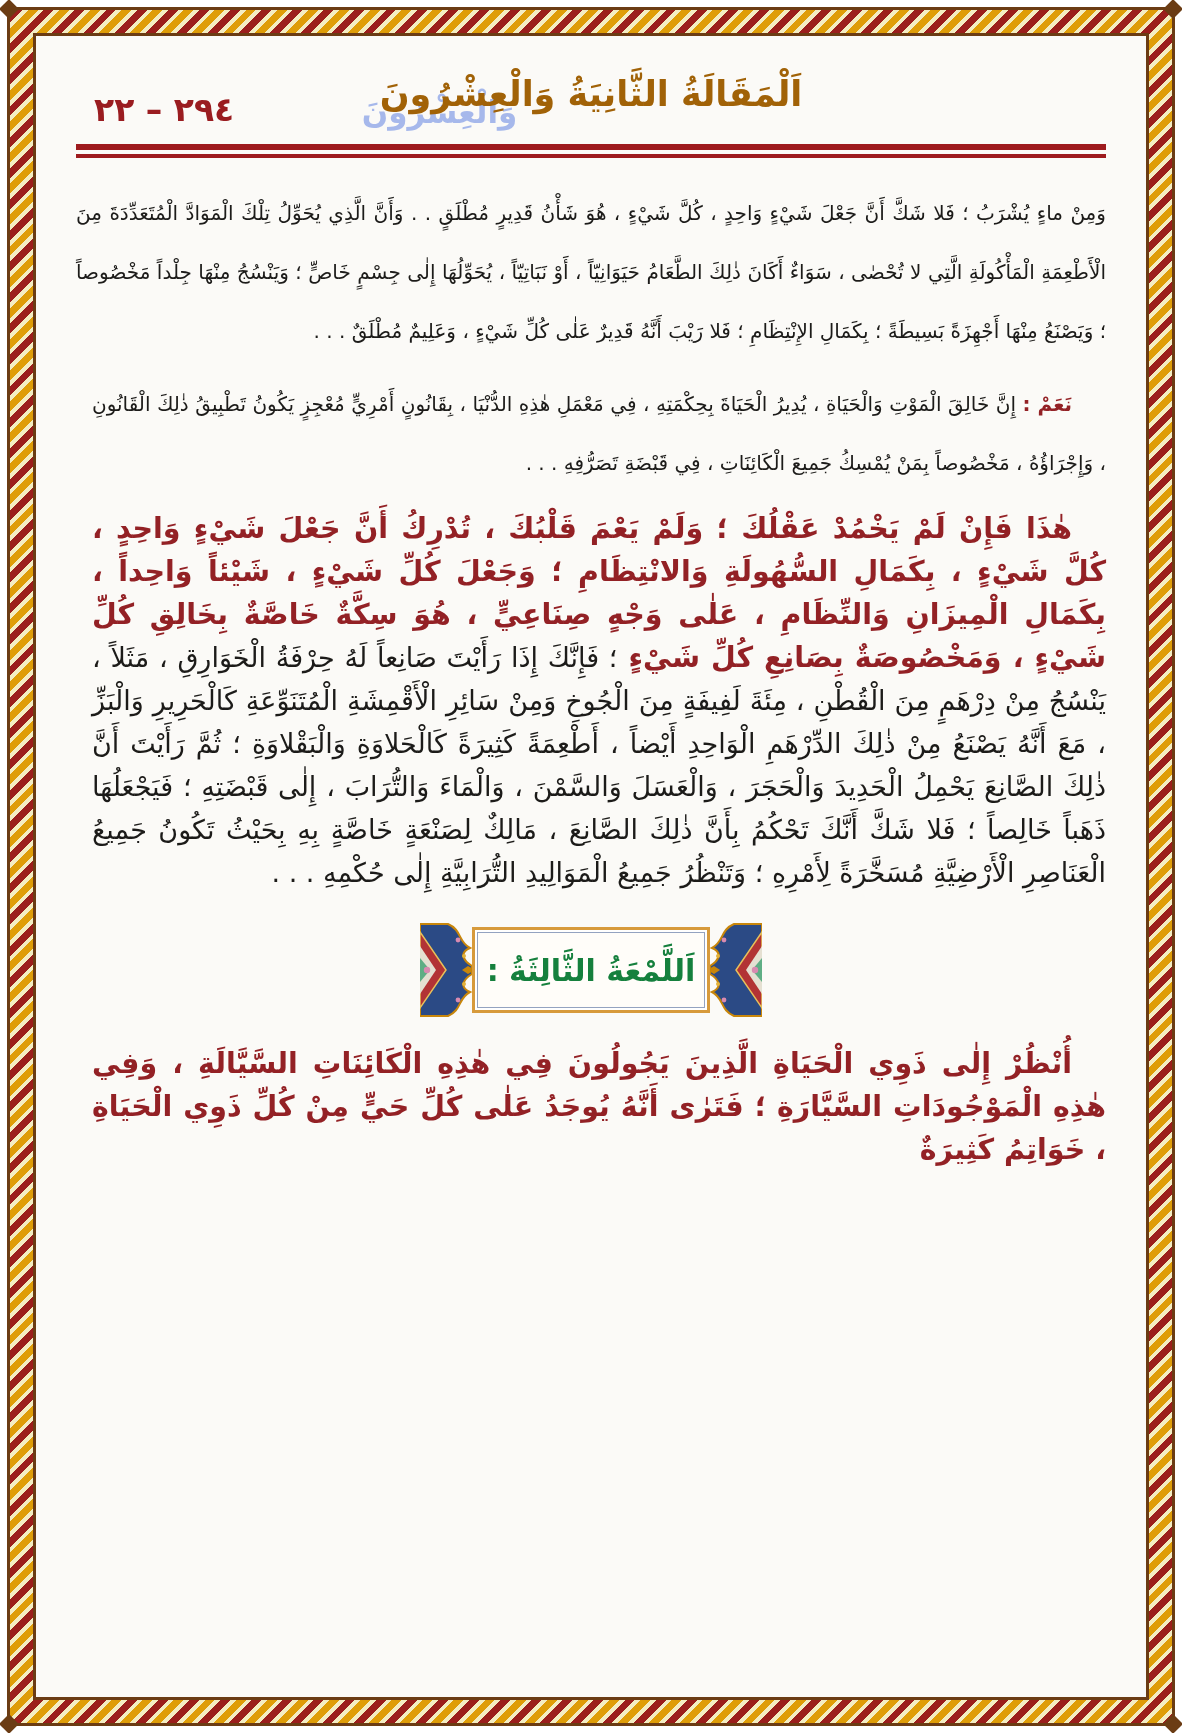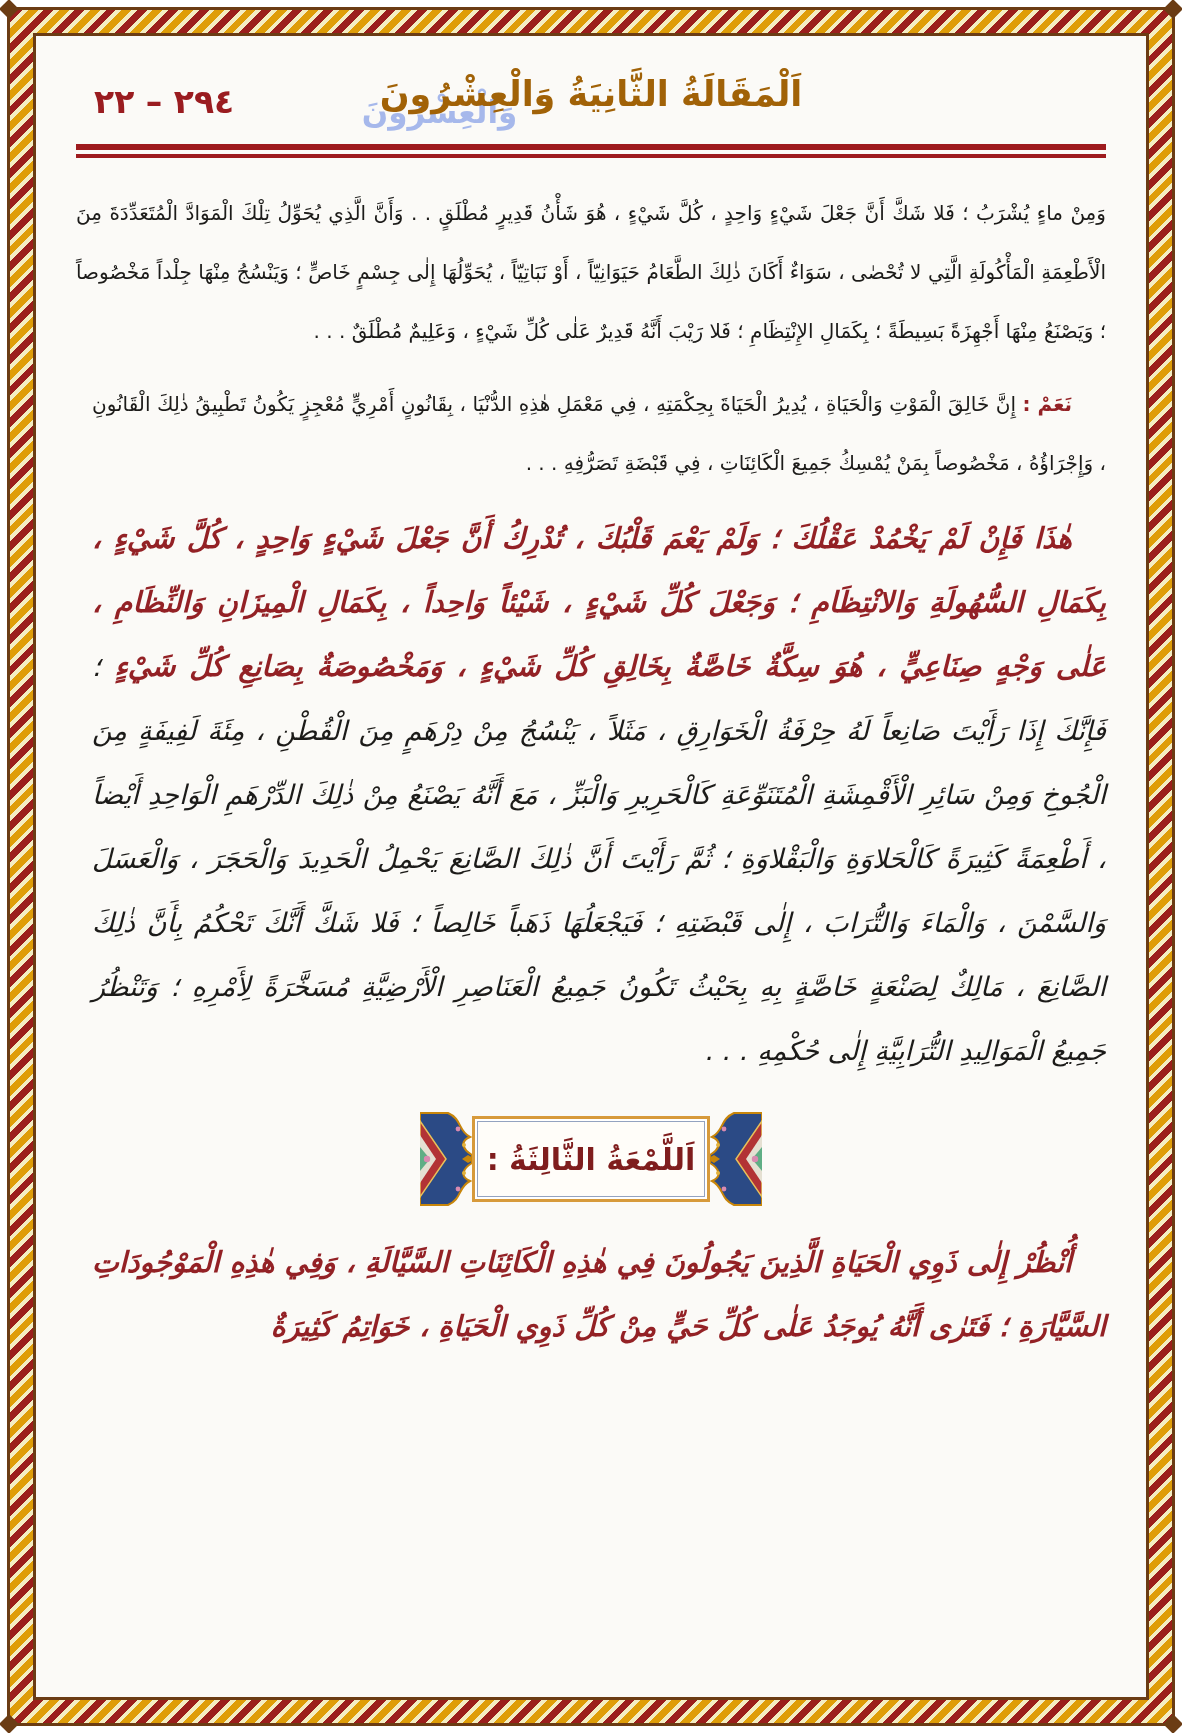--- a/index.html
+++ b/index.html
@@ -56,21 +56,21 @@
     color: #1c1b19;
   }
 
   .header-row {
     position: relative;
     height: 62px;
     margin-bottom: 8px;
   }
   .page-number {
     position: absolute;
-    left: 18px; top: 8px;          
+    left: 18px; top: 16px;          
     color: #9a1c20;
     font-weight: bold;
     font-size: 33px;
     letter-spacing: 2px;
     direction: rtl;
   }
   .title-wrap {
     position: absolute;
     right: 50%; top: 0;
     transform: translateX(50%);
@@ -108,23 +108,22 @@
     text-align: justify;
     margin-bottom: 14px;
   }
   p.indent { text-indent: 34px; margin-left: 16px; }
 
   .red-text { color: #932125; font-weight: bold; }
   p.para-red {
     color: #932125;
     font-weight: bold;
     font-size: 28.5px;
-    line-height: 64px;
+    line-height: 43px;
     margin-bottom: 16px;
-    font-style: italic;
   }
 
   
   .section-ornament {
     display: flex;
     align-items: center;
     justify-content: center;
     margin: 26px auto 22px auto;
     height: 100px;
   }
@@ -138,21 +137,21 @@
     border: 3px solid #d79a3b;
     box-shadow: inset 0 0 0 2px #ffffff, inset 0 0 0 3px #94a3c0;
     display: flex;
     align-items: center;
     justify-content: center;
     margin: 0 -4px;
     position: relative;
     z-index: 2;
   }
   .section-title {
-    color: #7f1d1d;
+    color: #15803d;
     font-weight: bold;
     font-size: 30px;
     white-space: nowrap;
   }
 </style>
 </head>
 <body>
 
 <div class="page-frame">
   <div class="frame-brown-outer">

